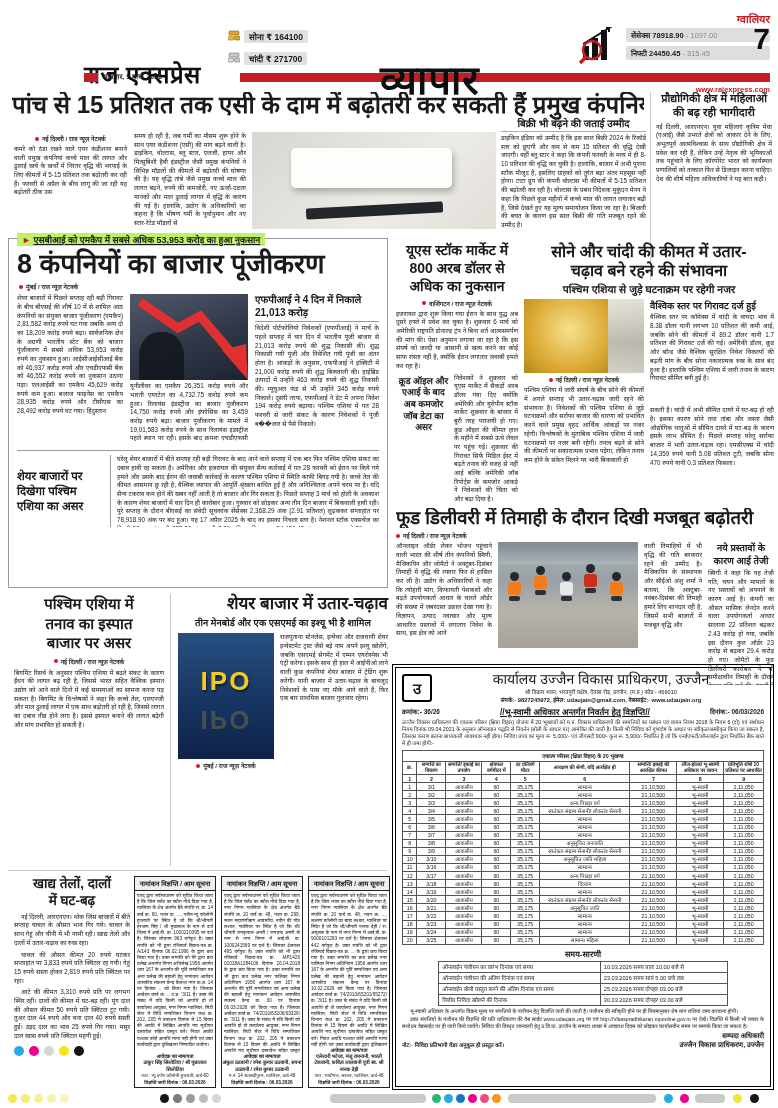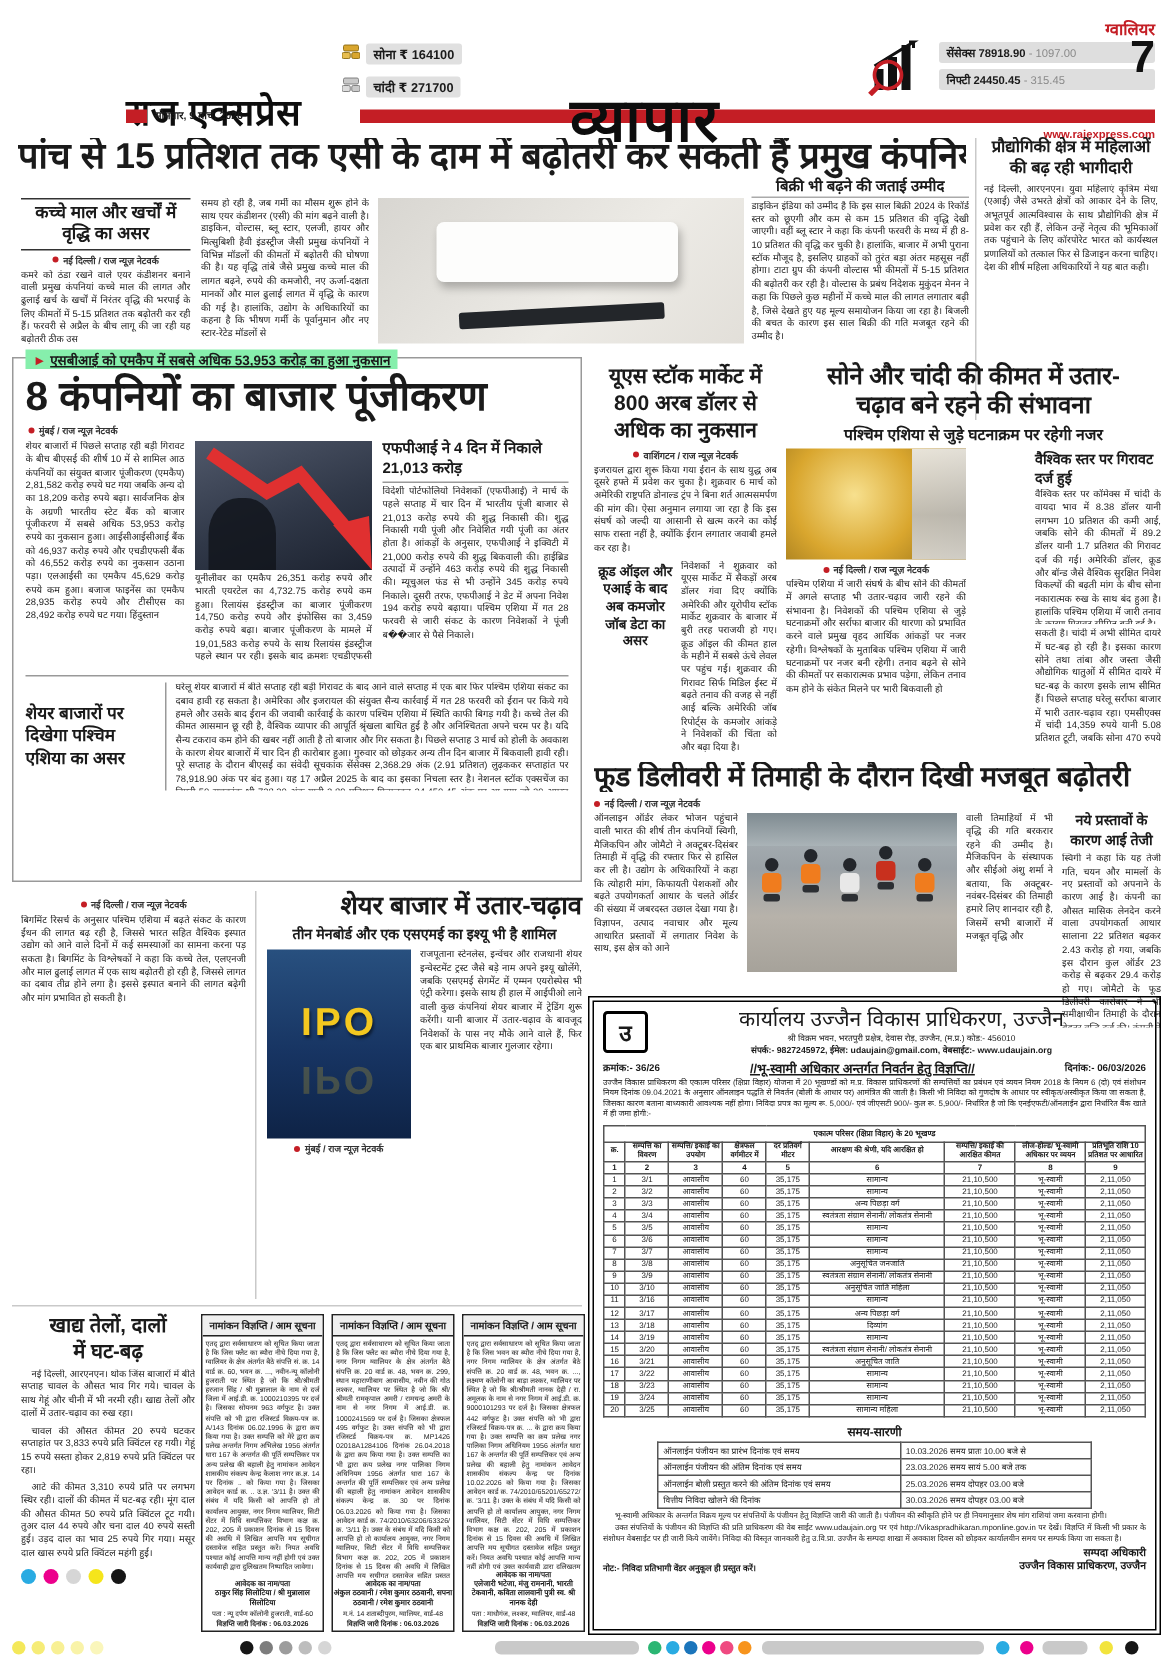--- a/index.html
+++ b/index.html
@@ -45,21 +45,21 @@
   .ac-vent{position:absolute;left:22%;bottom:14%;width:56%;height:11%;background:#23262a;border-radius:2px;transform:rotate(-3deg);}
   .lead-c3{left:501px;top:116px;width:145px;height:114px;}
   .lead-c3-sub{font-size:10px;font-weight:800;text-align:center;border-bottom:1px solid #aaa;padding-bottom:1px;margin-bottom:2px;}
   .side-rule{left:650px;top:92px;height:188px;}
   .tech{left:656px;top:92px;width:116px;height:190px;}
   .tech-head{font-size:11px;font-weight:800;text-align:center;line-height:1.25;}
   .tech .body-text{margin-top:3px;}
 
   
   .mcap{left:8px;top:238px;width:380px;height:350px;border:1px solid #999;background:#fff;}
-  .kicker{position:absolute;top:-6px;left:8px;background:#86efac;padding:0 5px;font-size:9px;font-weight:800;white-space:nowrap;}
+  .kicker{position:absolute;top:-6px;left:8px;background:#bef264;padding:0 5px;font-size:9px;font-weight:800;white-space:nowrap;}
   .kicker .txt{text-decoration:underline;}
   .mcap-h{padding:10px 8px 0;font-size:27px;font-weight:900;line-height:1.12;}
   .mcap-byline{margin:3px 0 0 10px;}
   .mcap-cols{display:flex;gap:7px;padding:0 8px;margin-top:3px;height:152px;}
   .mcap-c1{width:106px;flex:0 0 auto;}
   .mcap-c2{width:118px;flex:0 0 auto;}
   .photo-crash{position:relative;width:100%;height:86px;background:linear-gradient(160deg,#50586a,#303848 55%,#1d2330);margin-bottom:2px;overflow:hidden;}
   .crash-fig{position:absolute;left:8%;bottom:-6%;width:38%;height:62%;background:#12151c;border-radius:45% 45% 0 0;opacity:.85;}
   .mcap-c3{flex:1;}
   .mcap-sub{font-size:10px;font-weight:800;line-height:1.25;border-bottom:1px solid #999;padding-bottom:2px;margin-bottom:2px;}
@@ -76,21 +76,21 @@
 
   
   .gold{left:524px;top:242px;width:250px;height:262px;}
   .gold-head{font-size:16px;font-weight:900;text-align:center;line-height:1.2;}
   .gold-sub{font-size:10.5px;font-weight:600;text-align:center;margin-top:2px;}
   .gold-row{display:flex;gap:6px;margin-top:3px;}
   .gold-l{width:120px;flex:0 0 auto;}
   .photo-gold{position:relative;width:100%;height:74px;background:radial-gradient(circle at 38% 42%,#f7e08e,#d9a62e 48%,#96711a 90%);overflow:hidden;}
   .silver-strip{position:absolute;right:0;top:0;width:30%;height:100%;background:linear-gradient(180deg,#ececec,#bdbdbd 60%,#d8d8d8);opacity:.9;}
   .gold-l .byline{justify-content:center;margin:2px 0;}
-  .gold-r{flex:1;margin-left:40px;}
+  .gold-r{flex:1;}
   .gold-rhead{font-size:9.5px;font-weight:800;margin-bottom:1px;}
 
   
   .food{left:396px;top:508px;width:378px;height:152px;}
   .food-head{font-size:18.5px;font-weight:900;line-height:1.1;white-space:nowrap;overflow:hidden;}
   .food .byline{margin:3px 0 2px;}
   .food-row{display:flex;gap:6px;}
   .food-c1{width:96px;flex:0 0 auto;}
   .photo-food{position:relative;width:140px;height:106px;flex:0 0 auto;background:linear-gradient(180deg,#aeb6ba 0%,#9aa1a6 35%,#b7b2aa 65%,#a6a29a 100%);overflow:hidden;}
   .rider{position:absolute;width:16px;height:26px;}
@@ -223,23 +223,20 @@
       <span class="neg">- 315.45</span>
     </div>
   </div>
 
   <div class="abs edition">ग्वालियर</div>
   <div class="abs pagenum">7</div>
 
   <div class="abs lead-head">पांच से 15 प्रतिशत तक एसी के दाम में बढ़ोतरी कर सकती हैं प्रमुख कंपनियां</div>
 
   <div class="abs lead-c1">
-    <div class="sub-box">
-      <div class="sub-box-title">कच्चे माल और खर्चों में वृद्धि का असर</div>
-    </div>
     <div class="byline">
       <span class="bdot"></span>
       <span>नई दिल्ली / राज न्यूज़ नेटवर्क</span>
     </div>
     <div class="body-text" style="height:52px;">कमरे को ठंडा रखने वाले एयर कंडीशनर बनाने वाली प्रमुख कंपनियां कच्चे माल की लागत और ढुलाई खर्च के खर्चों में निरंतर वृद्धि की भरपाई के लिए कीमतों में 5-15 प्रतिशत तक बढ़ोतरी कर रही हैं। फरवरी से अप्रैल के बीच लागू की जा रही यह बढ़ोतरी ठीक उस</div>
   </div>
 
   <div class="abs lead-c2 body-text">समय हो रही है, जब गर्मी का मौसम शुरू होने के साथ एयर कंडीशनर (एसी) की मांग बढ़ने वाली है। डाइकिन, वोल्टास, ब्लू स्टार, एलजी, हायर और मित्सुबिशी हैवी इंडस्ट्रीज जैसी प्रमुख कंपनियों ने विभिन्न मॉडलों की कीमतों में बढ़ोतरी की घोषणा की है। यह वृद्धि तांबे जैसे प्रमुख कच्चे माल की लागत बढ़ने, रुपये की कमजोरी, नए ऊर्जा-दक्षता मानकों और माल ढुलाई लागत में वृद्धि के कारण की गई है। हालांकि, उद्योग के अधिकारियों का कहना है कि भीषण गर्मी के पूर्वानुमान और नए स्टार-रेटेड मॉडलों से</div>
 
   <div class="abs photo-ac">
@@ -375,20 +372,25 @@
       </div>
       <div class="food-c2 body-text">वाली तिमाहियों में भी वृद्धि की गति बरकरार रहने की उम्मीद है। मैजिकपिन के संस्थापक और सीईओ अंशु शर्मा ने बताया, कि अक्टूबर-नवंबर-दिसंबर की तिमाही हमारे लिए शानदार रही है, जिसमें सभी बाजारों में मजबूत वृद्धि और</div>
       <div class="food-c3">
         <div class="food-sub">नये प्रस्तावों के कारण आई तेजी</div>
         <div class="body-text" style="height:116px;">स्विगी ने कहा कि यह तेजी गति, चयन और मामलों के नए प्रस्तावों को अपनाने के कारण आई है। कंपनी का औसत मासिक लेनदेन करने वाला उपयोगकर्ता आधार सालाना 22 प्रतिशत बढ़कर 2.43 करोड़ हो गया, जबकि इस दौरान कुल ऑर्डर 23 करोड़ से बढ़कर 29.4 करोड़ हो गए। जोमैटो के फूड डिलीवरी कारोबार ने भी समीक्षाधीन तिमाही के दौरान बेहतर वृद्धि दर्ज की। कंपनी ने दिसंबर तिमाही में 9,846 करोड़ रुपये का शुद्ध ऑर्डर मूल्य दर्ज किया, जो सालाना 16.6 प्रतिशत की वृद्धि है।</div>
       </div>
     </div>
   </div>
 
   <div class="abs steel">
+    <div class="steel-head">
+      <div>पश्चिम एशिया में</div>
+      <div>तनाव का इस्पात</div>
+      <div>बाजार पर असर</div>
+    </div>
     <div class="byline" style="justify-content:center;">
       <span class="bdot"></span>
       <span>नई दिल्ली / राज न्यूज़ नेटवर्क</span>
     </div>
     <div class="body-text" style="height:190px;margin-top:3px;">बिगमिंट रिसर्च के अनुसार पश्चिम एशिया में बढ़ते संकट के कारण ईंधन की लागत बढ़ रही है, जिससे भारत सहित वैश्विक इस्पात उद्योग को आने वाले दिनों में कई समस्याओं का सामना करना पड़ सकता है। बिगमिंट के विश्लेषकों ने कहा कि कच्चे तेल, एलएनजी और माल ढुलाई लागत में एक साथ बढ़ोतरी हो रही है, जिससे लागत का दबाव तीव्र होने लगा है। इससे इस्पात बनाने की लागत बढ़ेगी और मांग प्रभावित हो सकती है।</div>
   </div>
 
   <div class="abs vrule steel-rule"></div>
 
   <div class="abs ipo">

